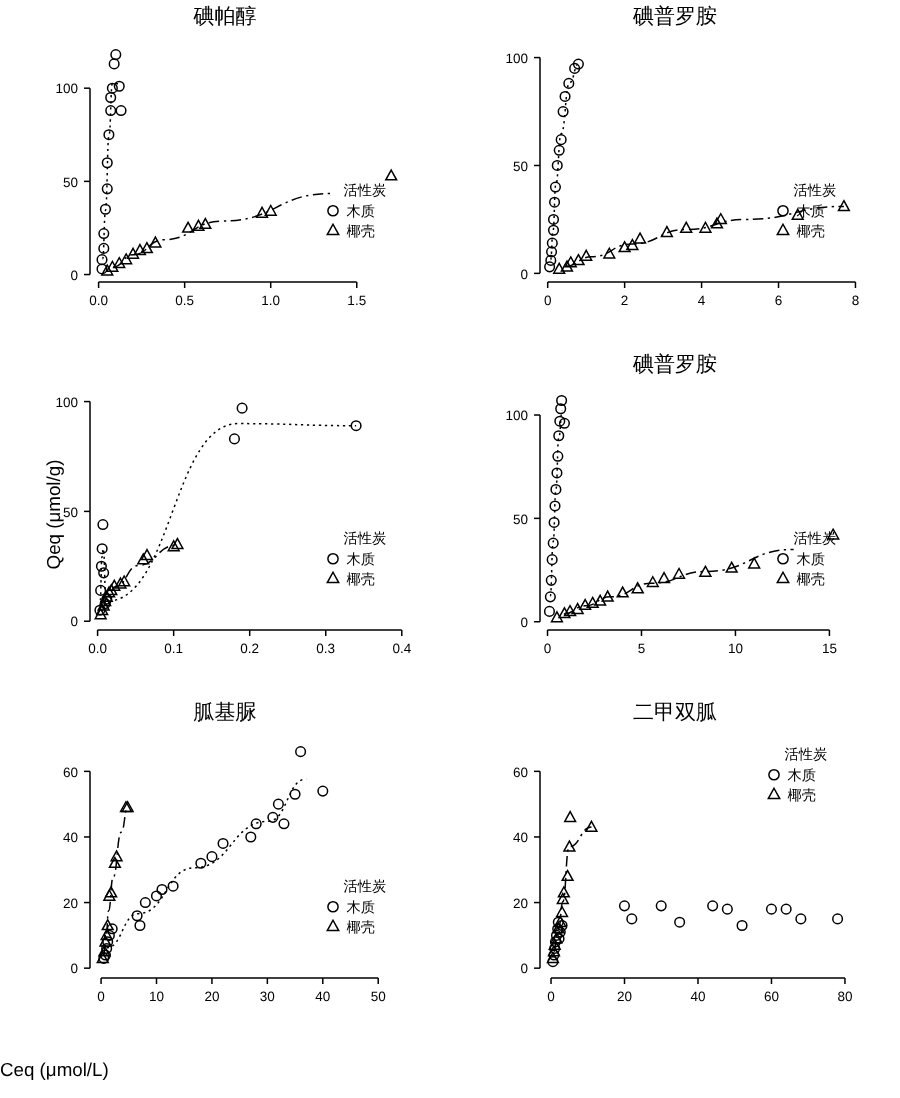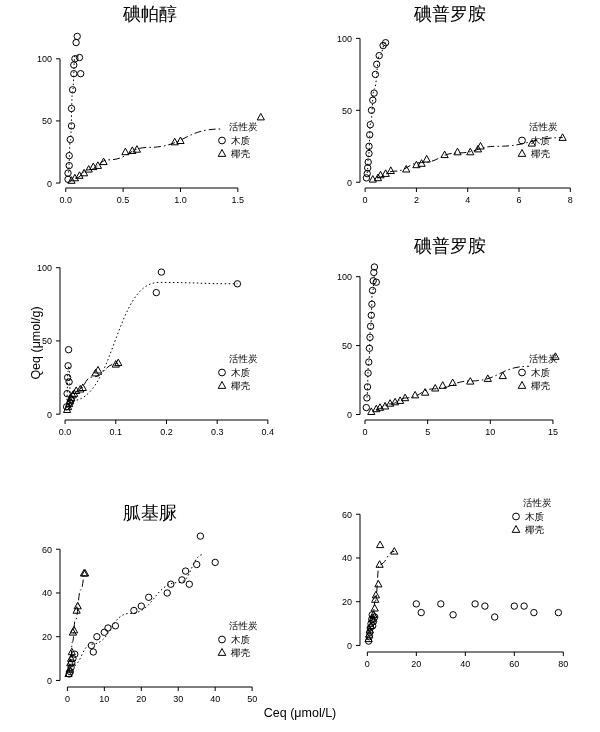--- a/index.html
+++ b/index.html
@@ -15,21 +15,21 @@
     position:absolute;
     left:0;top:0;width:600px;height:732px;
   }
   .panel{
     position:absolute;
   }
   .panel-title{
     position:absolute;
     width:100%;
     text-align:center;
-    font-size:18px;
+    font-size:14px;
     top:2px;
     left:0;
   }
   svg{display:block;}
   .axis-line{stroke:#000;stroke-width:1;fill:none;}
   .tick{stroke:#000;stroke-width:1;}
   .ticklabel{font-family:"Liberation Sans",sans-serif;font-size:9px;fill:#000;}
   .curve{fill:none;stroke:#000;stroke-width:1;}
   .dotted{stroke-dasharray:1.5,2.5;}
   .dashdot{stroke-dasharray:7,3,1.5,3;}
@@ -44,21 +44,21 @@
     width:120px;
     text-align:center;
     transform:rotate(-90deg);
     font-size:12.5px;
   }
   #xlabel{
     position:absolute;
     left:0;
     top:706px;
     width:600px;
-    text-align:center;
+    text-align:left;
     font-size:12.5px;
   }
 </style>
 </head>
 <body>
 
 <div id="grid">
     <div class="panel" style="left: 0px; top: 0px; width: 300px; height: 232px;">
       <div class="panel-title">碘帕醇</div>
       <svg width="300" height="232">
@@ -285,21 +285,21 @@
         <path d="M 187.8 142.9 L 191.4 149.4 L 184.2 149.4 Z" class="marker-tri"></path>
         <path d="M 202.8 140.1 L 206.4 146.6 L 199.2 146.6 Z" class="marker-tri"></path>
         <path d="M 255.4 120.8 L 259.1 127.3 L 251.8 127.3 Z" class="marker-tri"></path>
         <text x="229" y="130" class="legend-title">活性炭</text>
         <circle cx="222" cy="140.5" r="3.4" class="marker-circle"></circle>
         <text x="231" y="144" class="legend-label">木质</text>
         <path d="M 222 149.5 L 225.8 156.38 L 218.2 156.38 Z" class="marker-tri"></path>
         <text x="231" y="157" class="legend-label">椰壳</text>
       </svg>
     </div>
-    <div class="panel" style="left: 0px; top: 464px; width: 300px; height: 232px; margin-top: 35px;">
+    <div class="panel" style="left: 0px; top: 464px; width: 300px; height: 232px;">
       <div class="panel-title">胍基脲</div>
       <svg width="300" height="232">
         <line x1="67.38983050847457" y1="188" x2="252.135593220339" y2="188" class="axis-line"></line>
         <line x1="60" y1="181.44" x2="60" y2="50.24000000000001" class="axis-line"></line>
         <line x1="67.38983050847457" y1="188" x2="67.38983050847457" y2="192" class="tick"></line>
         <text x="67.38983050847457" y="203" class="ticklabel" text-anchor="middle">0</text>
         <line x1="104.33898305084746" y1="188" x2="104.33898305084746" y2="192" class="tick"></line>
         <text x="104.33898305084746" y="203" class="ticklabel" text-anchor="middle">10</text>
         <line x1="141.28813559322035" y1="188" x2="141.28813559322035" y2="192" class="tick"></line>
         <text x="141.28813559322035" y="203" class="ticklabel" text-anchor="middle">20</text>
@@ -354,20 +354,21 @@
         <path d="M 84.0 70.5 L 87.6 77.0 L 80.4 77.0 Z" class="marker-tri"></path>
         <path d="M 85.1 70.5 L 88.7 77.0 L 81.5 77.0 Z" class="marker-tri"></path>
         <text x="229" y="130" class="legend-title">活性炭</text>
         <circle cx="222" cy="140.5" r="3.4" class="marker-circle"></circle>
         <text x="231" y="144" class="legend-label">木质</text>
         <path d="M 222 149.5 L 225.8 156.38 L 218.2 156.38 Z" class="marker-tri"></path>
         <text x="231" y="157" class="legend-label">椰壳</text>
       </svg>
     </div>
     <div class="panel" style="left: 300px; top: 464px; width: 300px; height: 232px;">
+      <div class="panel-title">二甲双胍</div>
       <svg width="300" height="232">
         <line x1="67.34831460674157" y1="188" x2="263.30337078651684" y2="188" class="axis-line"></line>
         <line x1="60" y1="181.44" x2="60" y2="50.24000000000001" class="axis-line"></line>
         <line x1="67.34831460674157" y1="188" x2="67.34831460674157" y2="192" class="tick"></line>
         <text x="67.34831460674157" y="203" class="ticklabel" text-anchor="middle">0</text>
         <line x1="116.3370786516854" y1="188" x2="116.3370786516854" y2="192" class="tick"></line>
         <text x="116.3370786516854" y="203" class="ticklabel" text-anchor="middle">20</text>
         <line x1="165.32584269662922" y1="188" x2="165.32584269662922" y2="192" class="tick"></line>
         <text x="165.32584269662922" y="203" class="ticklabel" text-anchor="middle">40</text>
         <line x1="214.31460674157302" y1="188" x2="214.31460674157302" y2="192" class="tick"></line>

